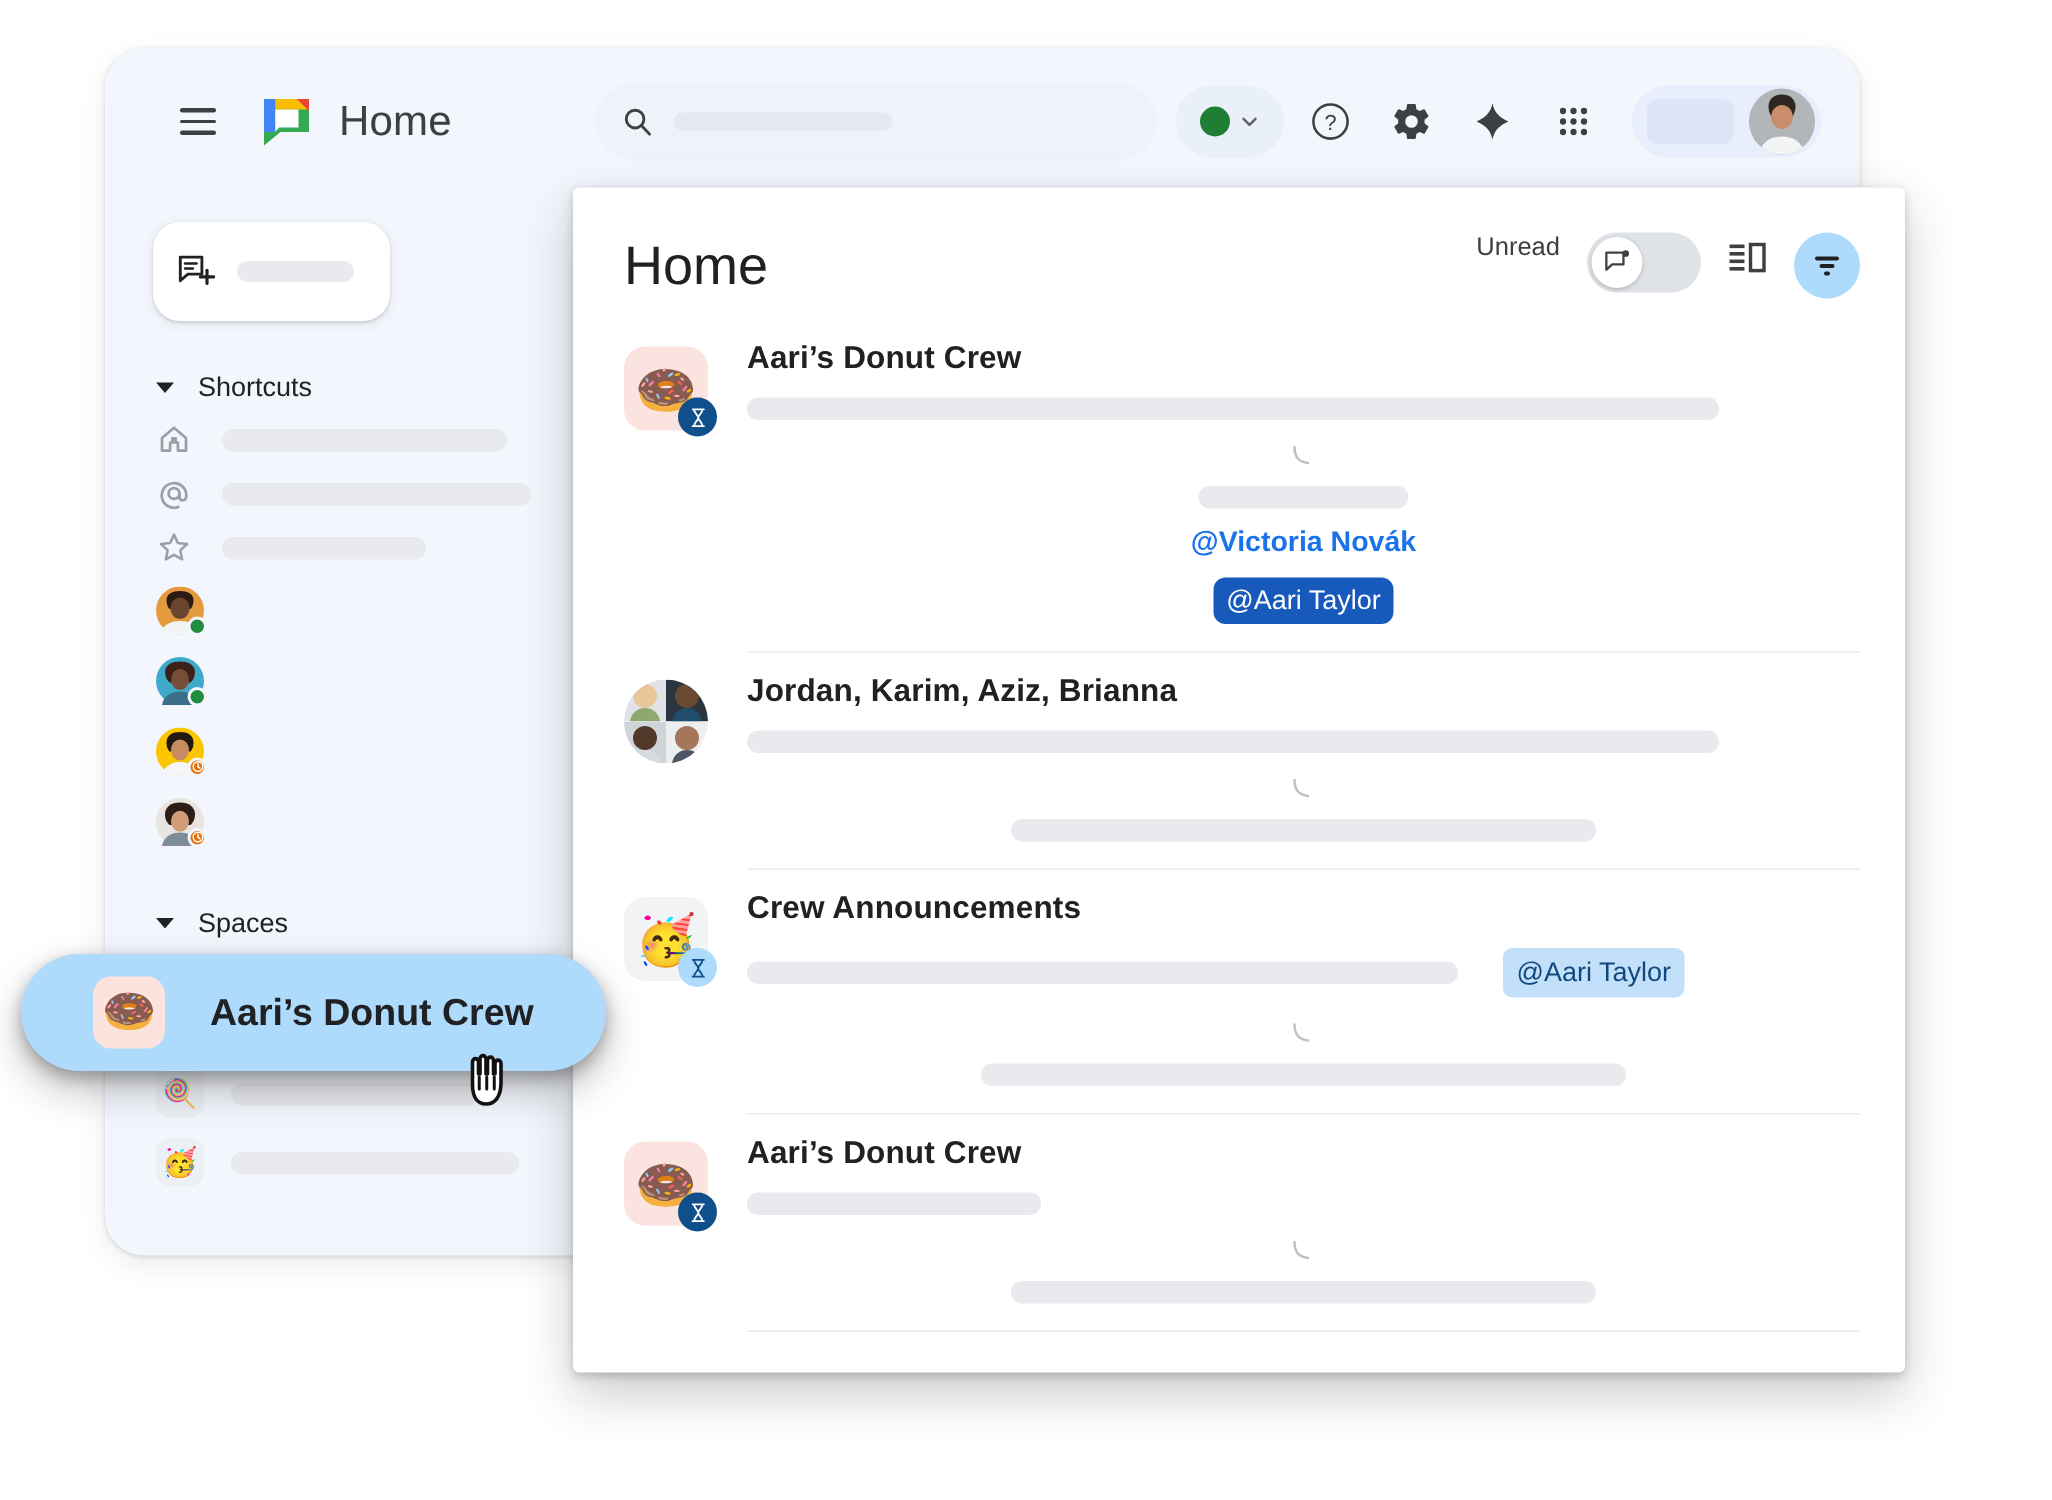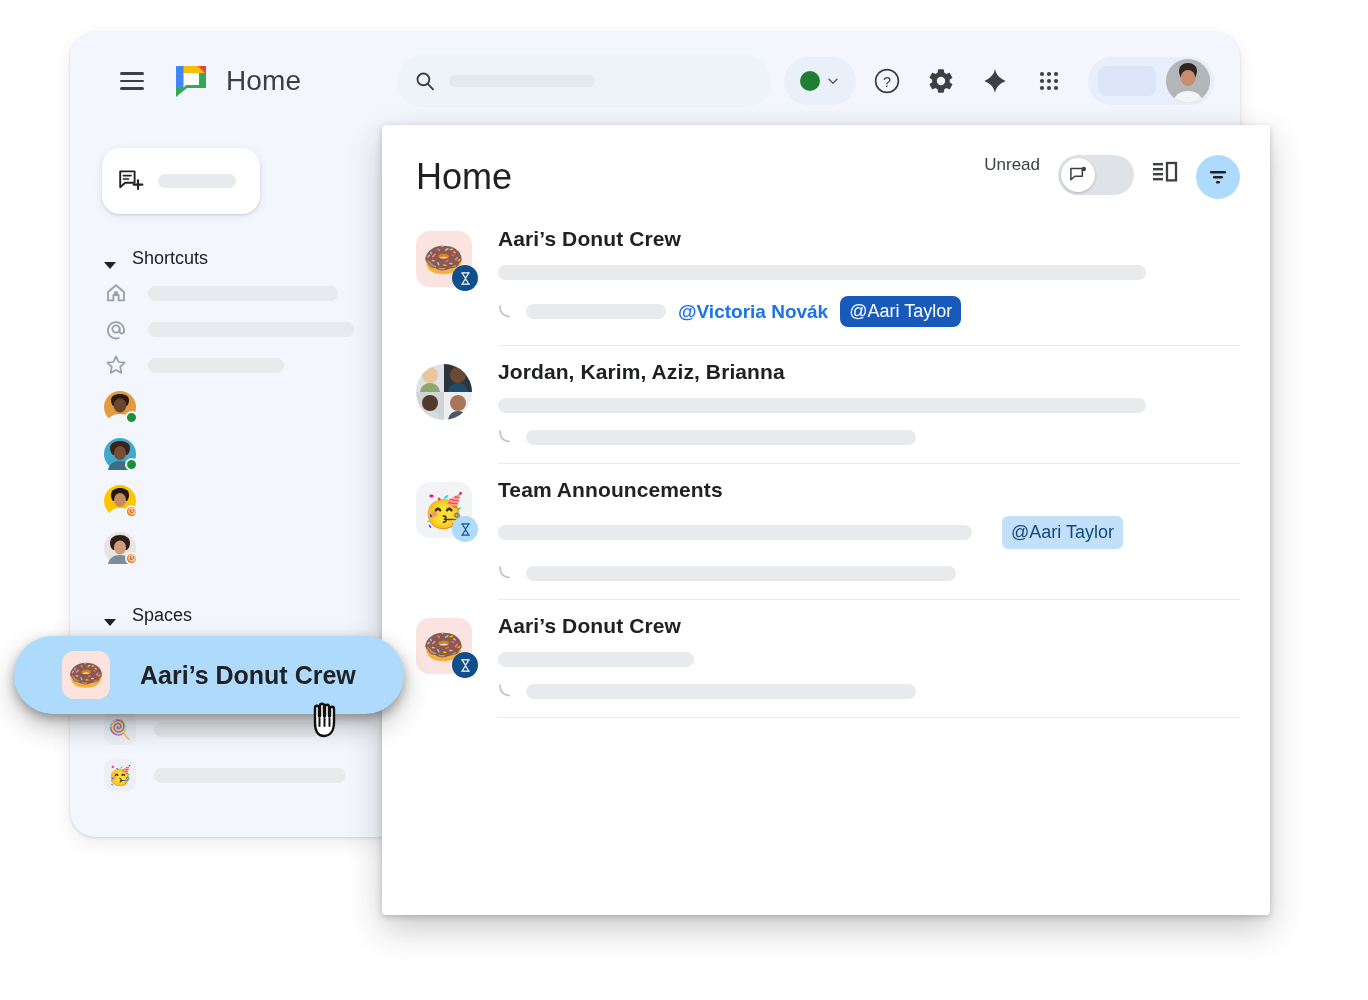--- a/index.html
+++ b/index.html
@@ -58,21 +58,21 @@
   
   .sidebar { position:absolute; left:0; top:98px; width: 330px; bottom:0; padding: 0 0 0 0; }
   .compose {
     margin: 18px 0 0 32px; width: 158px; height: 66px;
     background:#fff; border-radius: 18px;
     box-shadow: 0 1px 2px rgba(60,64,67,.16), 0 2px 8px rgba(60,64,67,.10);
     display:flex; align-items:center; padding: 0 16px; gap:14px; cursor:pointer;
   }
   .compose-ph { width: 78px; height:14px; border-radius:8px; background:#e8eaed; }
 
-  .sec-head { display:flex; align-items:flex-end; gap: 16px; margin: 34px 0 6px 34px; cursor:pointer; }
+  .sec-head { display:flex; align-items:center; gap: 16px; margin: 34px 0 6px 34px; cursor:pointer; }
   .caret { width:0; height:0; border-left:6px solid transparent; border-right:6px solid transparent; border-top:7px solid #202124; }
   .sec-title { font-size: 18px; color:#202124; }
 
   .srow { display:flex; align-items:center; height: 36px; padding-left: 34px; gap: 20px; cursor:pointer; }
   .srow .sicon { width: 24px; height:24px; flex:0 0 auto; }
   .srow .bar { height:15px; border-radius:8px; background:#e8eaed; }
 
   .dmrow { display:flex; align-items:center; height: 47px; padding-left: 34px; gap: 20px; cursor:pointer; }
   .dm-av { width: 32px; height:32px; border-radius:50%; position:relative; flex:0 0 auto; overflow:visible; }
   .dm-av .face { width:100%; height:100%; border-radius:50%; overflow:hidden; }
@@ -118,21 +118,21 @@
   .conv { display:flex; padding: 14px 30px 0 34px; cursor:pointer; position:relative; }
   .conv-av { width: 56px; height: 56px; flex:0 0 auto; position:relative; margin-top: 4px; }
   .sq-av { width:56px; height:56px; border-radius:14px; display:flex; align-items:center; justify-content:center; font-size:33px; line-height:1; }
   .cluster { width:56px;height:56px;border-radius:50%;overflow:hidden;display:grid;grid-template-columns:1fr 1fr;grid-template-rows:1fr 1fr; }
   .cluster div { width:100%; height:100%; }
   .conv-badge { position:absolute; right:-6px; bottom:-4px; width:26px; height:26px; border-radius:50%; display:flex; align-items:center; justify-content:center; }
   .conv-body { flex:1; margin-left: 26px; padding-bottom: 18px; border-bottom:1px solid #e8eaed; }
   .conv-name { font-size: 21px; font-weight: 700; color:#202124; letter-spacing:.1px; }
   .line1 { display:flex; align-items:center; gap: 10px; margin-top: 14px; }
   .ph { height: 15px; border-radius: 8px; background:#e8eaed; }
-  .line2 { display:flex; align-items:center; gap: 12px; margin-top: 16px; }
+  .line2 { display:flex; align-items:center; gap: 12px; margin-top: 16px; flex-direction: column; }
   .reply-curve { width: 16px; height: 16px; flex:0 0 auto; }
   .mention-plain { font-size: 19px; font-weight:700; color:#1a73e8; white-space:nowrap; }
   .mention-dark { font-size:18px; color:#fff; background:#185abc; border-radius:8px; padding: 5px 9px; white-space:nowrap; }
   .mention-light { font-size:18px; color:#11487e; background:#c3e0fb; border-radius:6px; padding: 6px 9px; white-space:nowrap; }
 
   
   .drag-pill {
     position:absolute; left: 14px; top: 636px; width: 390px; height: 78px;
     background:#aedafc; border-radius: 40px;
     display:flex; align-items:center; padding-left: 48px; gap: 30px;
@@ -498,21 +498,21 @@
       <div class="conv">
         <div class="conv-av">
           <div class="sq-av" style="background:#f1f3f4">🥳</div>
           <div class="conv-badge" style="background:#aedafc">
             <svg width="15" height="15" viewBox="0 0 16 16">
                 <path d="M4 2h8M4 14h8M5 2c0 3 3 4 3 6s-3 3-3 6M11 2c0 3-3 4-3 6s3 3 3 6" fill="none" stroke="#0f4f8b" stroke-width="1.3" stroke-linecap="round"></path>
               </svg>
           </div>
         </div>
         <div class="conv-body">
-          <div class="conv-name">Team Announcements</div>
+          <div class="conv-name">Crew Announcements</div>
           <div class="line1">
             <span class="ph" style="width:474px"></span>
             <span class="mention-light" style="margin-left:20px">@Aari Taylor</span>
           </div>
           <div class="line2">
             <span class="reply-curve">
               <svg width="16" height="16" viewBox="0 0 16 16">
                   <path d="M2 2 C2 9, 5 12, 11 12.6" fill="none" stroke="#bdc1c6" stroke-width="1.7" stroke-linecap="round"></path>
                 </svg>
             </span>

